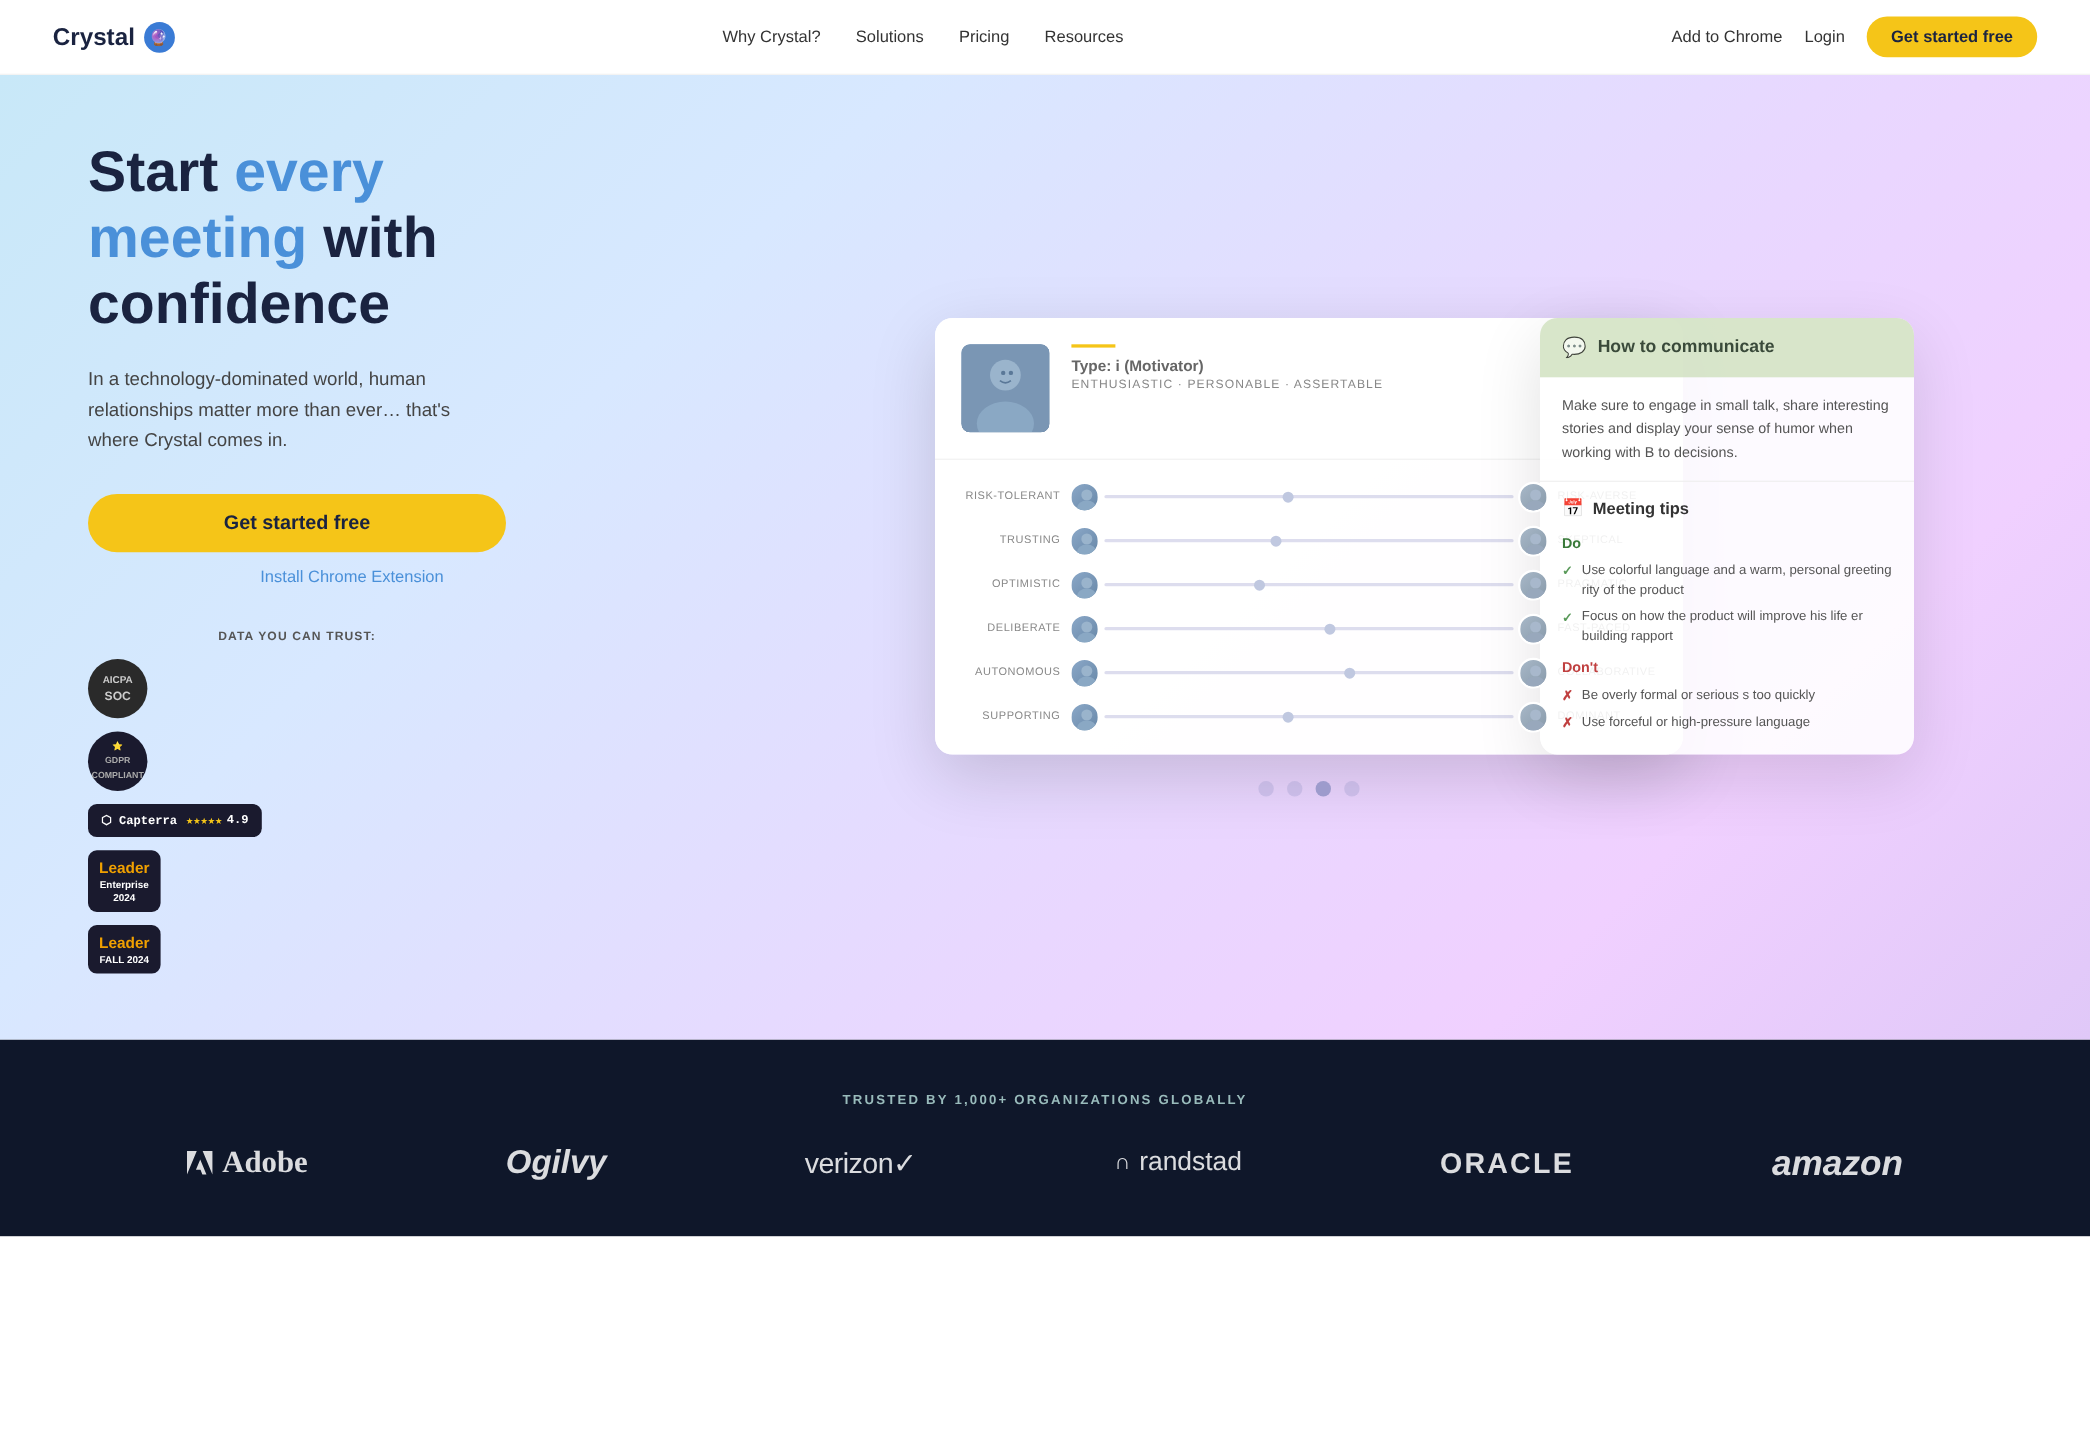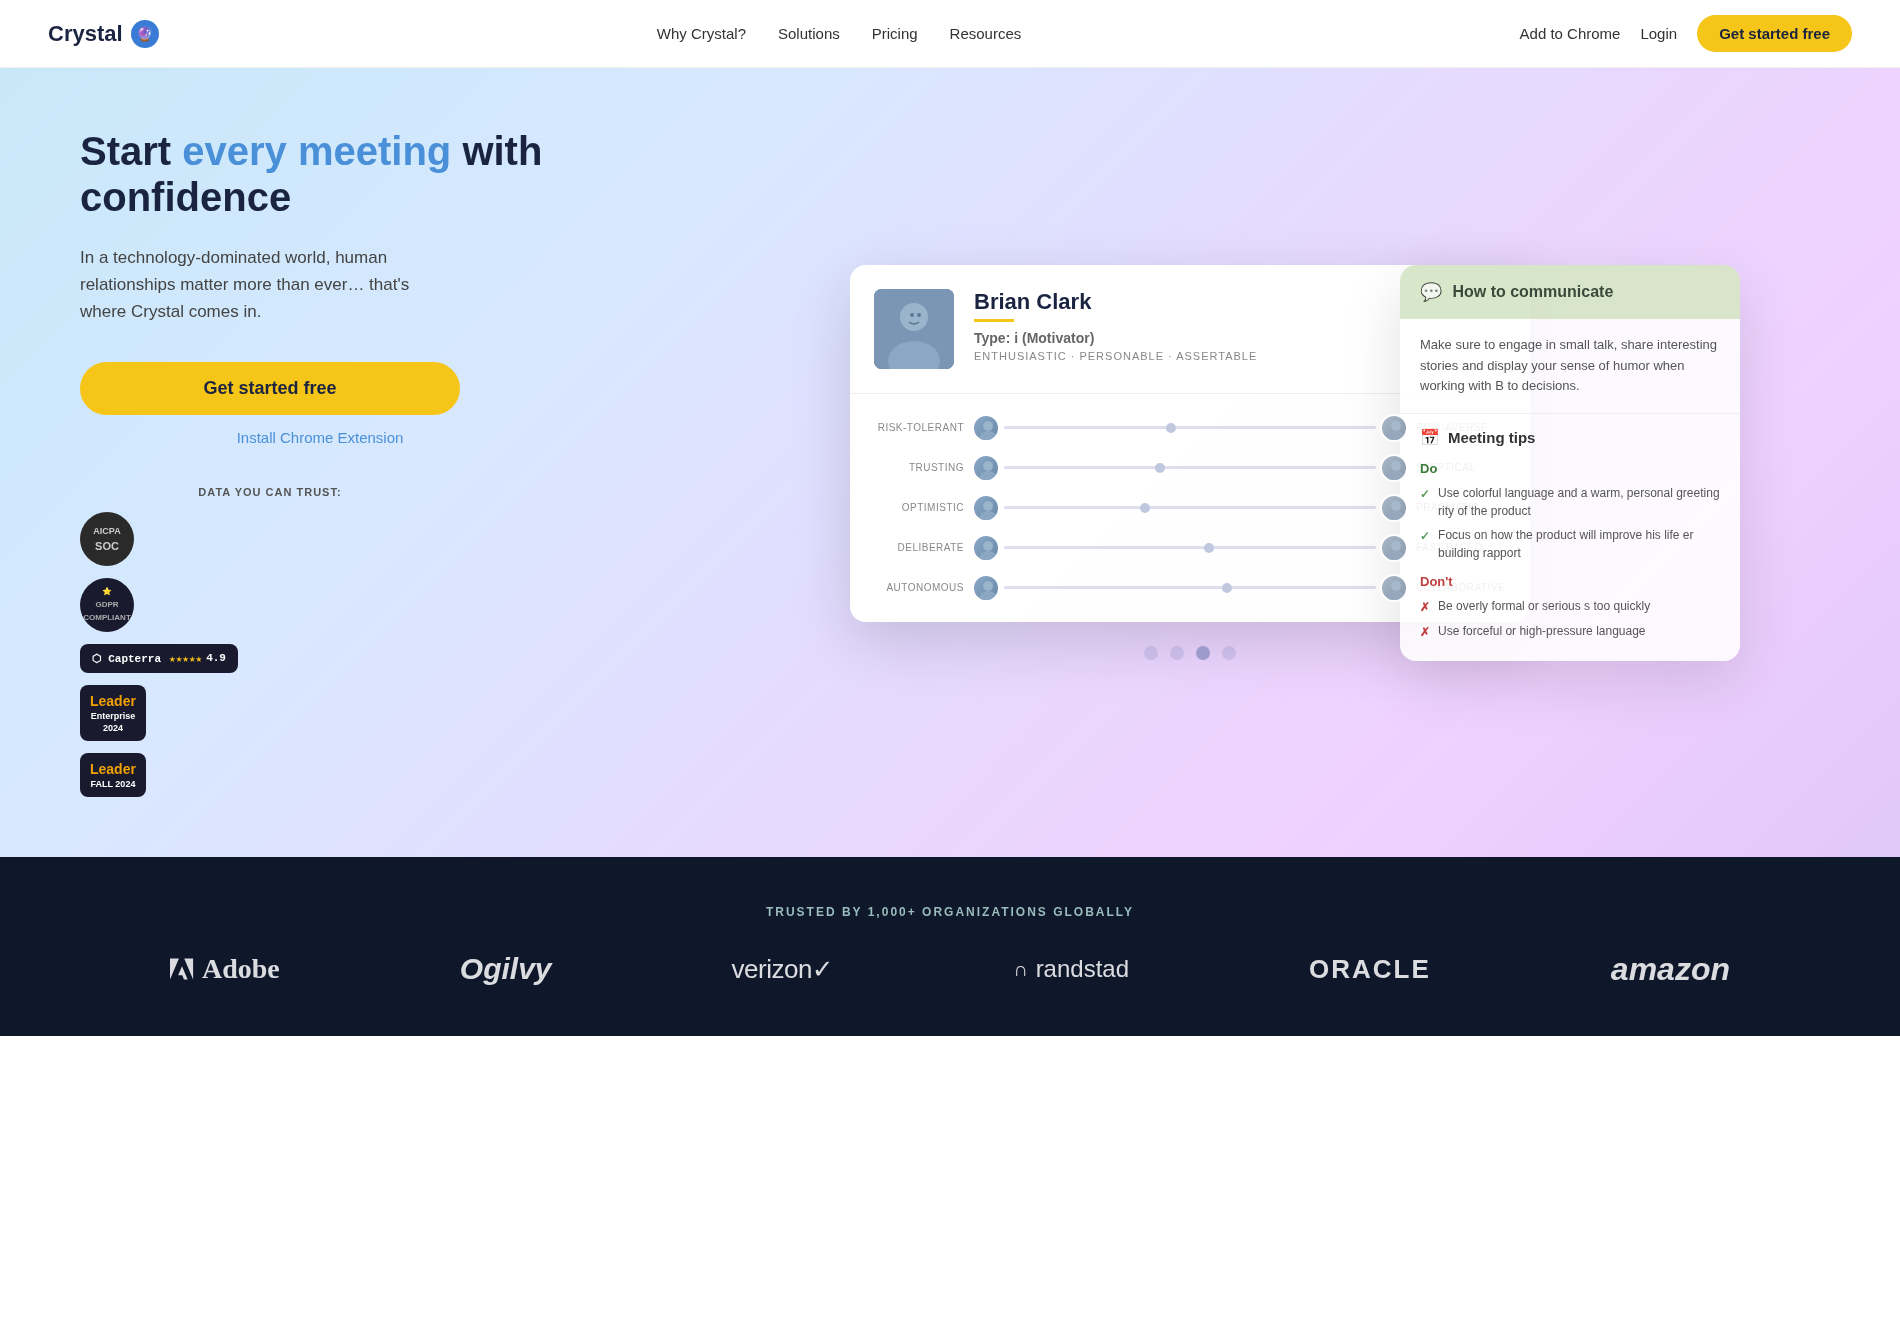--- a/index.html
+++ b/index.html
@@ -25,21 +25,21 @@
     }
 
     
     .hero {
       min-height: 720px;
       background: linear-gradient(135deg, #c8e8f8 0%, #d8e8ff 30%, #e8d8ff 60%, #f0d0ff 80%, #e0c8f8 100%);
       display: flex; align-items: center; padding: 60px 80px;
       position: relative; overflow: hidden;
     }
     .hero-left { flex: 0 0 480px; z-index: 2; }
-    .hero-title { font-size: 40px; font-weight: 800; line-height: 1.15; color: #1a2340; margin-bottom: 24px; }
+    .hero-title { font-size: 52px; font-weight: 800; line-height: 1.15; color: #1a2340; margin-bottom: 24px; }
     .hero-title .accent { color: #4a90d9; }
     .hero-subtitle { font-size: 17px; color: #444; line-height: 1.6; margin-bottom: 36px; max-width: 380px; }
     .hero-cta-primary {
       display: block; width: 380px; background: #f5c518; color: #1a2340;
       border: none; border-radius: 28px; padding: 16px; font-size: 18px;
       font-weight: 700; cursor: pointer; text-align: center; margin-bottom: 14px;
     }
     .hero-cta-secondary {
       display: block; text-align: center; color: #4a90d9; font-size: 15px;
       text-decoration: none; margin-bottom: 40px;
@@ -206,21 +206,20 @@
                 <rect width="80" height="80" fill="#7a96b4"></rect>
                 <circle cx="40" cy="28" r="14" fill="#9ab4cc"></circle>
                 <ellipse cx="40" cy="72" rx="26" ry="20" fill="#8aa8c4"></ellipse>
                 <circle cx="38" cy="26" r="2" fill="#5a7898"></circle>
                 <circle cx="45" cy="26" r="2" fill="#5a7898"></circle>
                 <path d="M35 33 Q40 37 45 33" stroke="#5a7898" stroke-width="1.5" fill="none"></path>
               </svg>
             </div>
           </div>
           <div class="profile-info">
-            <div class="profile-name">Brian Clark</div>
             <div class="profile-divider"></div>
             <div class="profile-type">Type: i (Motivator)</div>
             <div class="profile-tags">ENTHUSIASTIC · PERSONABLE · ASSERTABLE</div>
           </div>
         </div>
 
         <div class="traits-section">
       <div class="trait-row">
         <span class="trait-label-left">RISK-TOLERANT</span>
         <div class="trait-dot-left">
@@ -314,20 +313,39 @@
         </div>
         <div class="trait-dot-right">
           <svg width="28" height="28" viewBox="0 0 28 28">
                   <circle cx="14" cy="10" r="5" fill="#a8b8cc"></circle>
                   <ellipse cx="14" cy="22" rx="9" ry="7" fill="#98a8bc"></ellipse>
                 </svg>
         </div>
         <span class="trait-label-right">COLLABORATIVE</span>
       </div>
 
+      <div class="trait-row">
+        <span class="trait-label-left">SUPPORTING</span>
+        <div class="trait-dot-left">
+          <svg width="28" height="28" viewBox="0 0 28 28">
+                  <circle cx="14" cy="10" r="5" fill="#9ab4cc"></circle>
+                  <ellipse cx="14" cy="22" rx="9" ry="7" fill="#8aa8c4"></ellipse>
+                </svg>
+        </div>
+        <div class="trait-bar" style="position:relative;height:3px;background:#dde;border-radius:2px;flex:1;">
+          <div style="position:absolute;left:45%;top:-3px;width:10px;height:10px;border-radius:50%;background:#c0c8e0;transform:translateX(-50%);"></div>
+        </div>
+        <div class="trait-dot-right">
+          <svg width="28" height="28" viewBox="0 0 28 28">
+                  <circle cx="14" cy="10" r="5" fill="#a8b8cc"></circle>
+                  <ellipse cx="14" cy="22" rx="9" ry="7" fill="#98a8bc"></ellipse>
+                </svg>
+        </div>
+        <span class="trait-label-right">DOMINANT</span>
+      </div>
     </div>
       </div>
 
       <div class="right-panel">
         <div class="panel-communicate">
           <span class="panel-communicate-icon">💬</span>
           <span class="panel-communicate-title">How to communicate</span>
         </div>
         <div class="panel-communicate-body">Make sure to engage in small talk, share interesting stories and display your sense of humor when working with B to decisions.</div>
         <div class="panel-tips">

